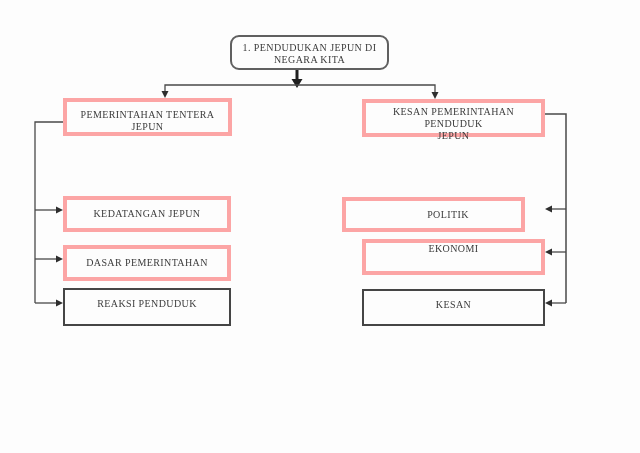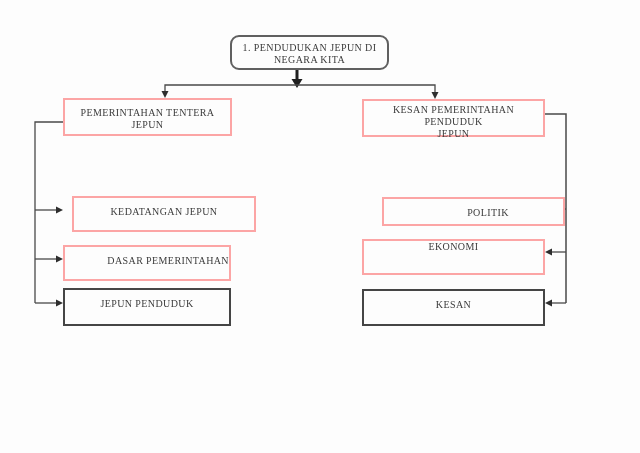--- a/index.html
+++ b/index.html
@@ -16,21 +16,21 @@
     font-family: "Liberation Serif", serif;
   }
   .connectors {
     position: absolute;
     left: 0; top: 0;
     width: 640px; height: 453px;
   }
   .node {
     position: absolute;
     box-sizing: border-box;
-    border: 2px solid #fca5a5;
+    border: 4px solid #fca5a5;
     background: #fdfdfd;
     color: #3c3c3c;
     font-size: 10px;
     letter-spacing: 0.4px;
     text-align: center;
     line-height: 12px;
   }
   .node .lbl {
     display: block;
     white-space: pre-line;
@@ -46,24 +46,24 @@
   .node-left-header {
     left: 63px; top: 98px;
     width: 169px; height: 38px;
     padding-top: 7px;
   }
   .node-right-header {
     left: 362px; top: 99px;
     width: 183px; height: 38px;
     padding-top: 3px;
   }
-  .node-l1 { left: 72px; top: 196px; width: 184px; height: 36px; padding-top: 8px; }
-  .node-l2 { left: 63px; top: 245px; width: 168px; height: 36px; padding-top: 8px; text-align: right; }
+  .node-l1 { left: 63px; top: 196px; width: 168px; height: 36px; padding-top: 8px; }
+  .node-l2 { left: 63px; top: 245px; width: 168px; height: 36px; padding-top: 8px; }
   .node-l3 { left: 63px; top: 288px; width: 168px; height: 38px; padding-top: 8px; border-width: 2px; border-color: #454545; }
-  .node-r1 { left: 382px; top: 197px; width: 183px; height: 29px; padding-top: 8px; padding-left: 29px; }
+  .node-r1 { left: 342px; top: 197px; width: 183px; height: 35px; padding-top: 8px; padding-left: 29px; }
   .node-r2 { left: 362px; top: 239px; width: 183px; height: 36px; padding-top: 0; }
   .node-r3 { left: 362px; top: 289px; width: 183px; height: 37px; padding-top: 8px; border-width: 2px; border-color: #454545; }
 </style>
 </head>
 <body>
 
 <div class="canvas">
 
   <svg class="connectors" viewBox="0 0 640 453">
 
@@ -112,21 +112,21 @@
 JEPUN</span>
   </div>
 
   <div class="node node-l1">
     <span class="lbl">KEDATANGAN JEPUN</span>
   </div>
   <div class="node node-l2">
     <span class="lbl">DASAR PEMERINTAHAN</span>
   </div>
   <div class="node node-l3">
-    <span class="lbl">JEPUN PENDUDUK</span>
+    <span class="lbl">REAKSI PENDUDUK</span>
   </div>
 
   <div class="node node-r1">
     <span class="lbl">POLITIK</span>
   </div>
   <div class="node node-r2">
     <span class="lbl">EKONOMI</span>
   </div>
   <div class="node node-r3">
     <span class="lbl">KESAN</span>

